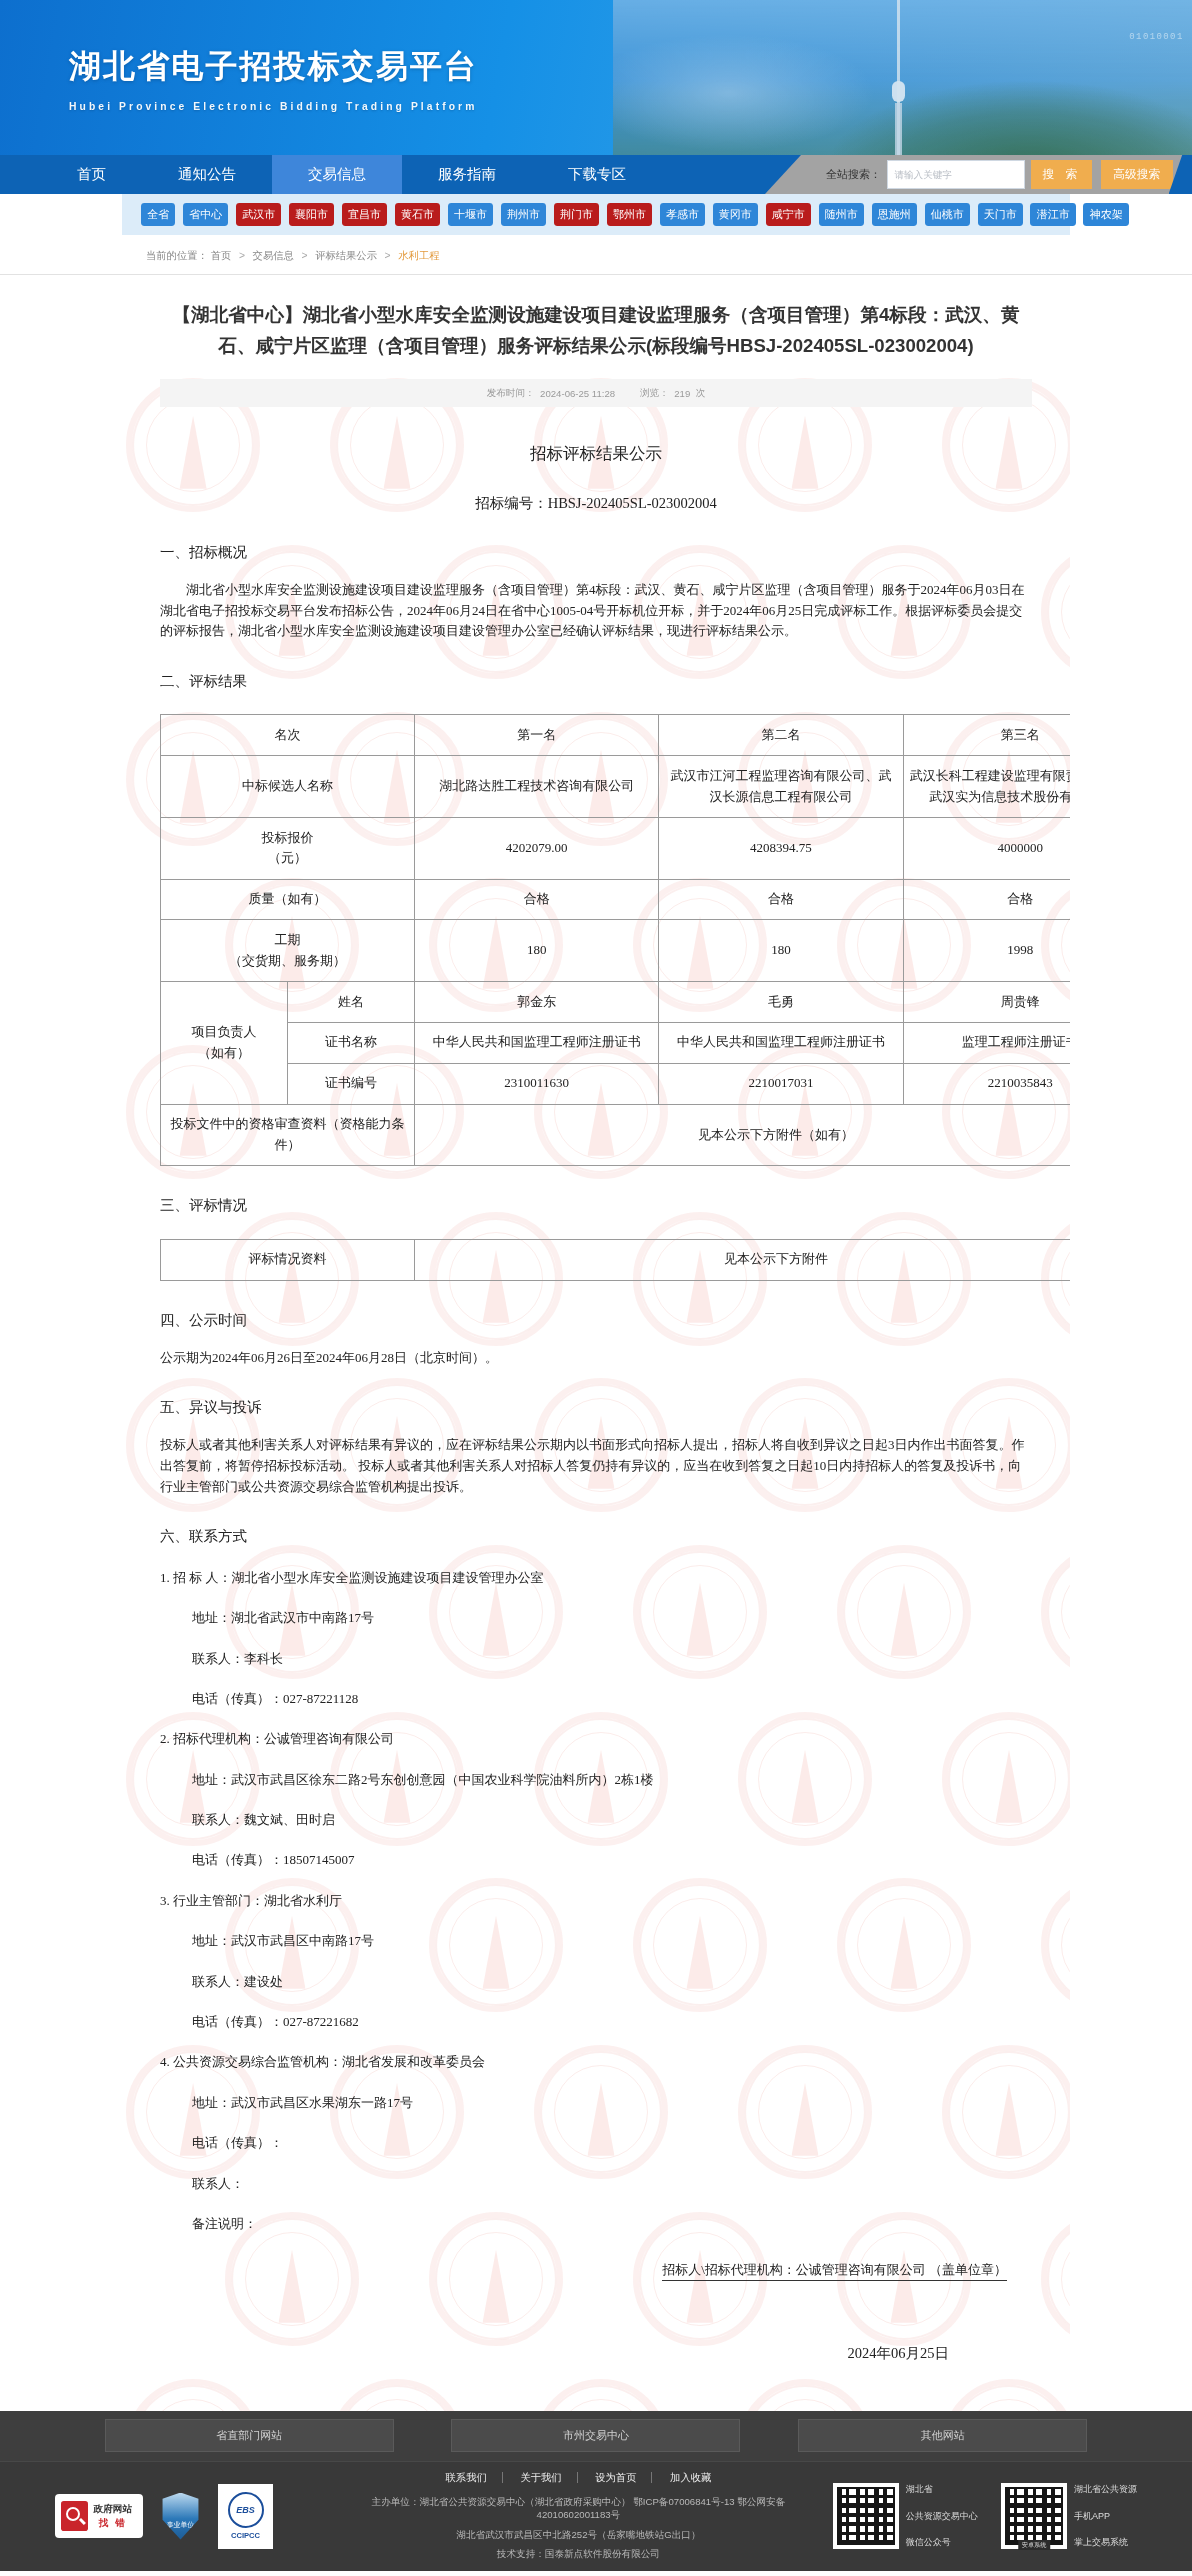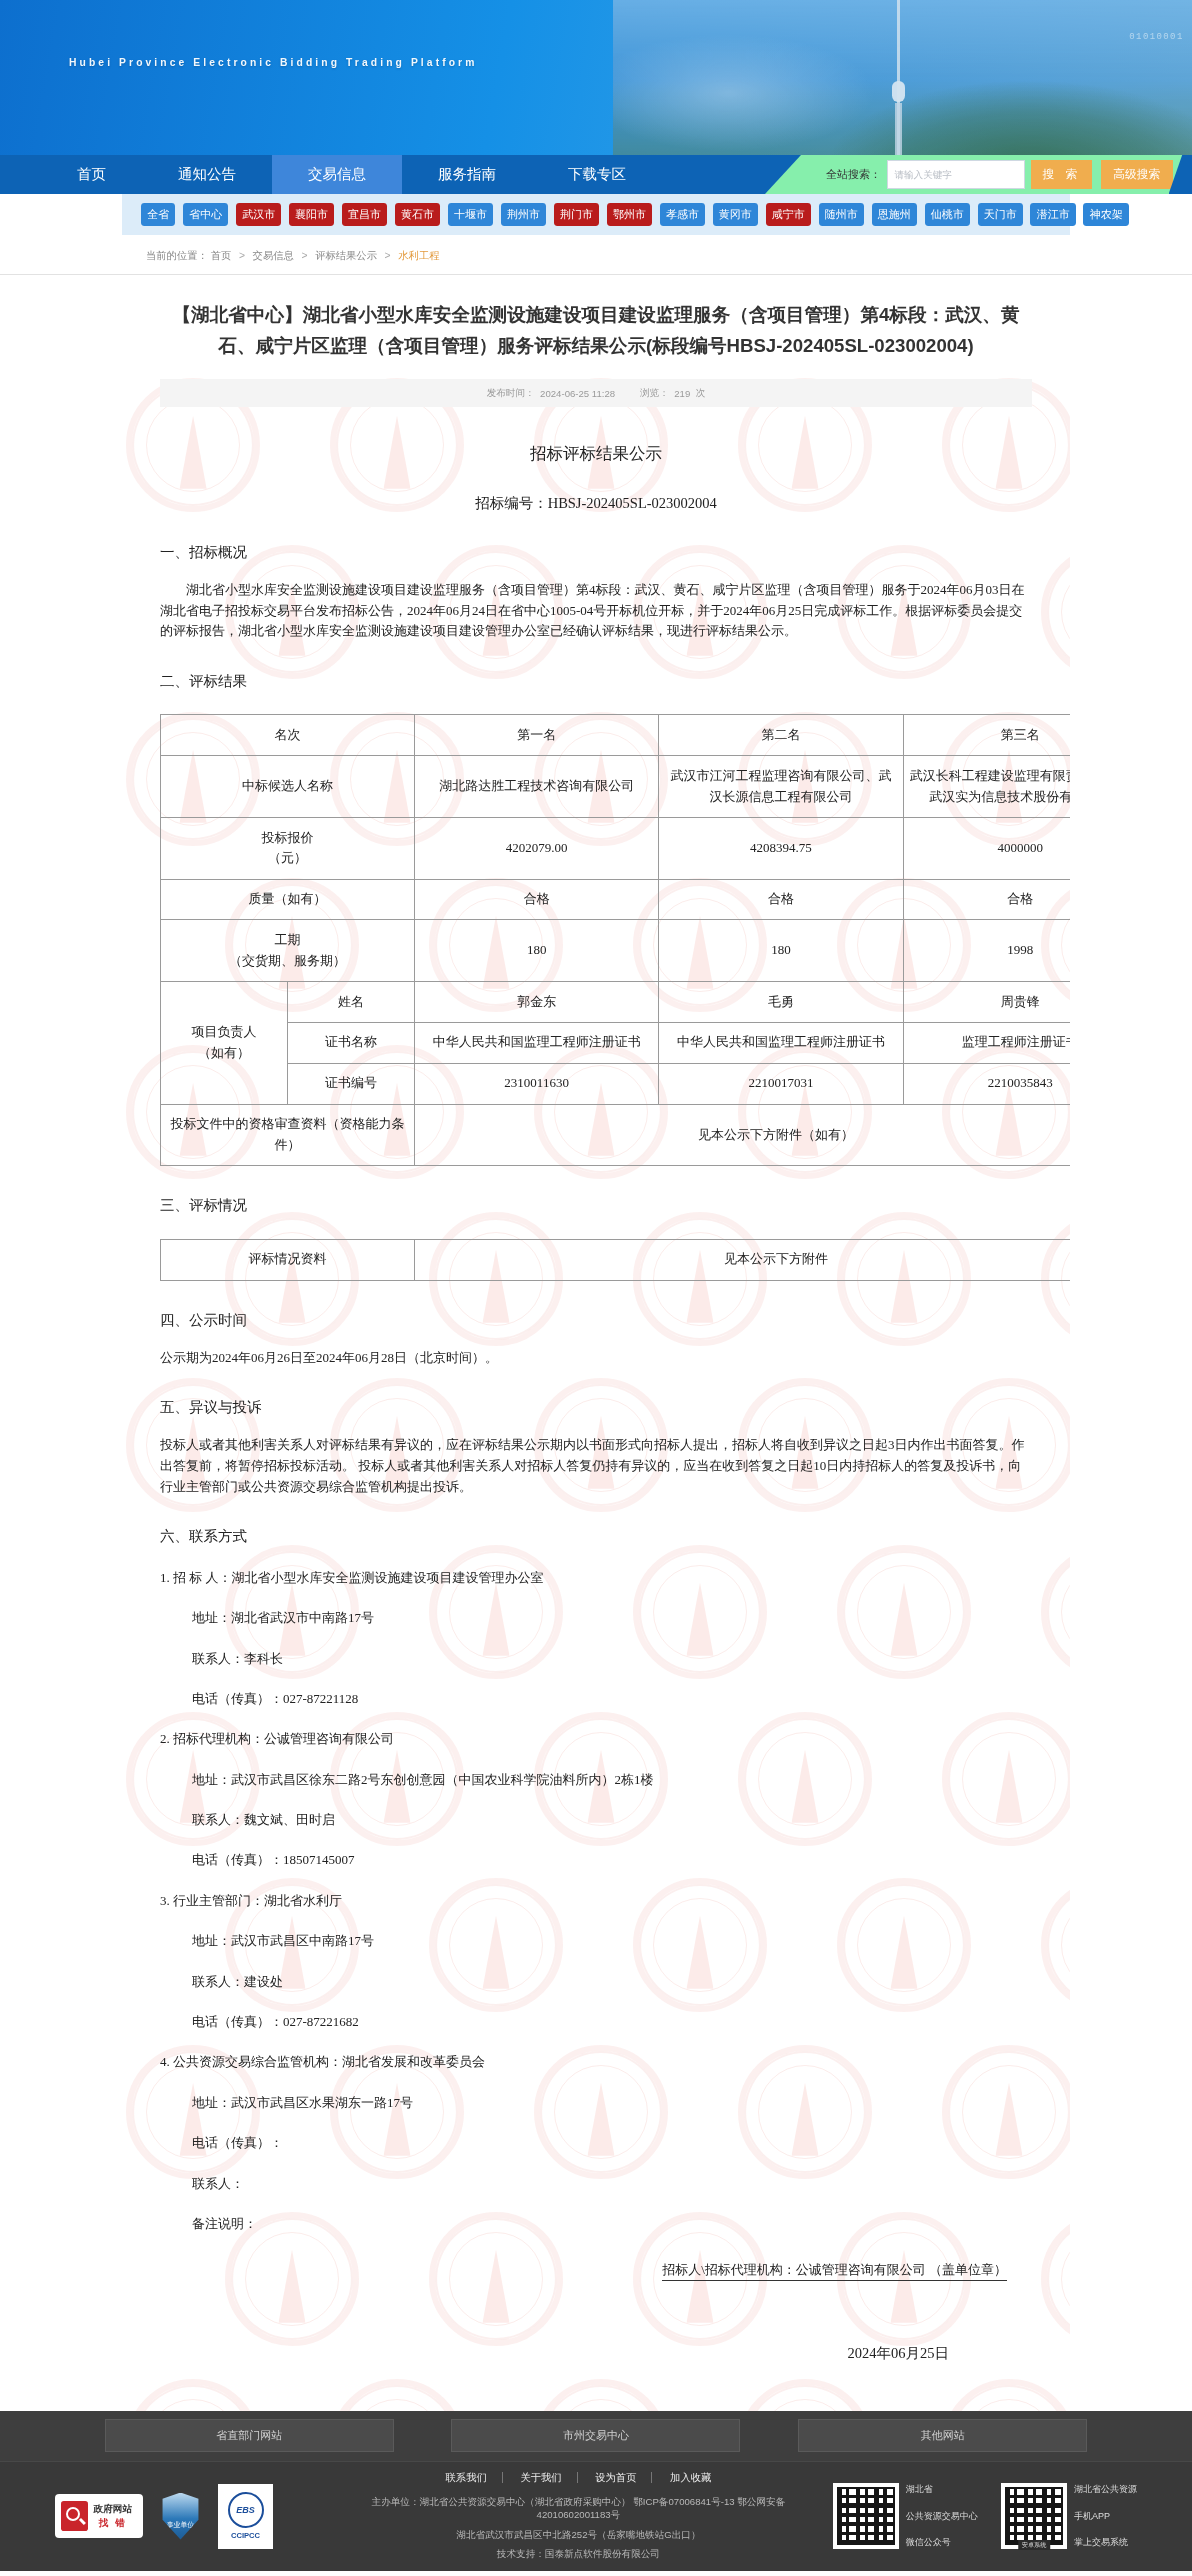--- a/index.html
+++ b/index.html
@@ -20,21 +20,21 @@
   .banner-binary { position:absolute; right:8.3px; top:32px; color:rgba(255,255,255,.5); font-family:"Liberation Mono","DejaVu Sans Mono",monospace; font-size:9px; letter-spacing:1.4px; }
   .banner-text { position:absolute; left:69px; top:45px; }
   .site-title { color:#fff; font-size:32px; font-weight:bold; letter-spacing:2.1px; text-shadow:0 1.4px 3.4px rgba(6,58,110,.4); }
   .site-subtitle { margin-top:12.4px; color:rgba(255,255,255,.95); font-size:10.3px; font-weight:bold; letter-spacing:3.1px; text-shadow:0 0.7px 2.1px rgba(6,58,110,.35); }
 
   
   .navbar { position:relative; height:39px; background:#0d63b5; }
   .nav-left { display:flex; height:100%; padding-left:41px; }
   .nav-item { display:block; line-height:39px; padding:0 36px; color:#fff; font-size:14.5px; text-decoration:none; }
   .nav-item.active { background:#3e86da; }
-  .nav-search { position:absolute; right:0; top:0; height:39px; width:427px; background:#86efac;
+  .nav-search { position:absolute; right:0; top:0; height:39px; width:427px; background:#a3a3a3;
     clip-path:polygon(36px 0,100% 0,100% 100%,0 100%); display:flex; align-items:center; padding-left:61px; }
   .nav-corner { position:absolute; right:0; top:0; height:39px; width:23.4px; background:#0d63b5; clip-path:polygon(58% 0,100% 0,100% 100%,0 100%); }
   .search-label { font-size:11px; color:#333; margin-right:5.5px; }
   .search-input { width:138px; height:29px; border:0.7px solid #cfd8e2; background:#fff; padding:0 6.9px; font-size:9.6px; color:#333; }
   .search-input::placeholder { color:#b9bec5; }
   .btn-search, .btn-adv { height:29px; border:0; background:#f0ad4e; color:#fff; font-size:11.7px; cursor:pointer; }
   .btn-search { width:61px; margin-left:6.9px; letter-spacing:4.1px; }
   .btn-adv { width:72px; margin-left:8.3px; }
 
   
@@ -109,20 +109,21 @@
 </style>
 </head>
 <body>
 
 <header class="banner">
   <div class="banner-photo">
     <div class="tower"></div>
   </div>
   <div class="banner-binary">01010001</div>
   <div class="banner-text">
+    <h1 class="site-title">湖北省电子招投标交易平台</h1>
     <div class="site-subtitle">Hubei Province Electronic Bidding Trading Platform</div>
   </div>
 </header>
 
 <nav class="navbar">
   <div class="nav-left">
     <a class="nav-item" href="#">首页</a>
     <a class="nav-item" href="#">通知公告</a>
     <a class="nav-item active" href="#">交易信息</a>
     <a class="nav-item" href="#">服务指南</a>

